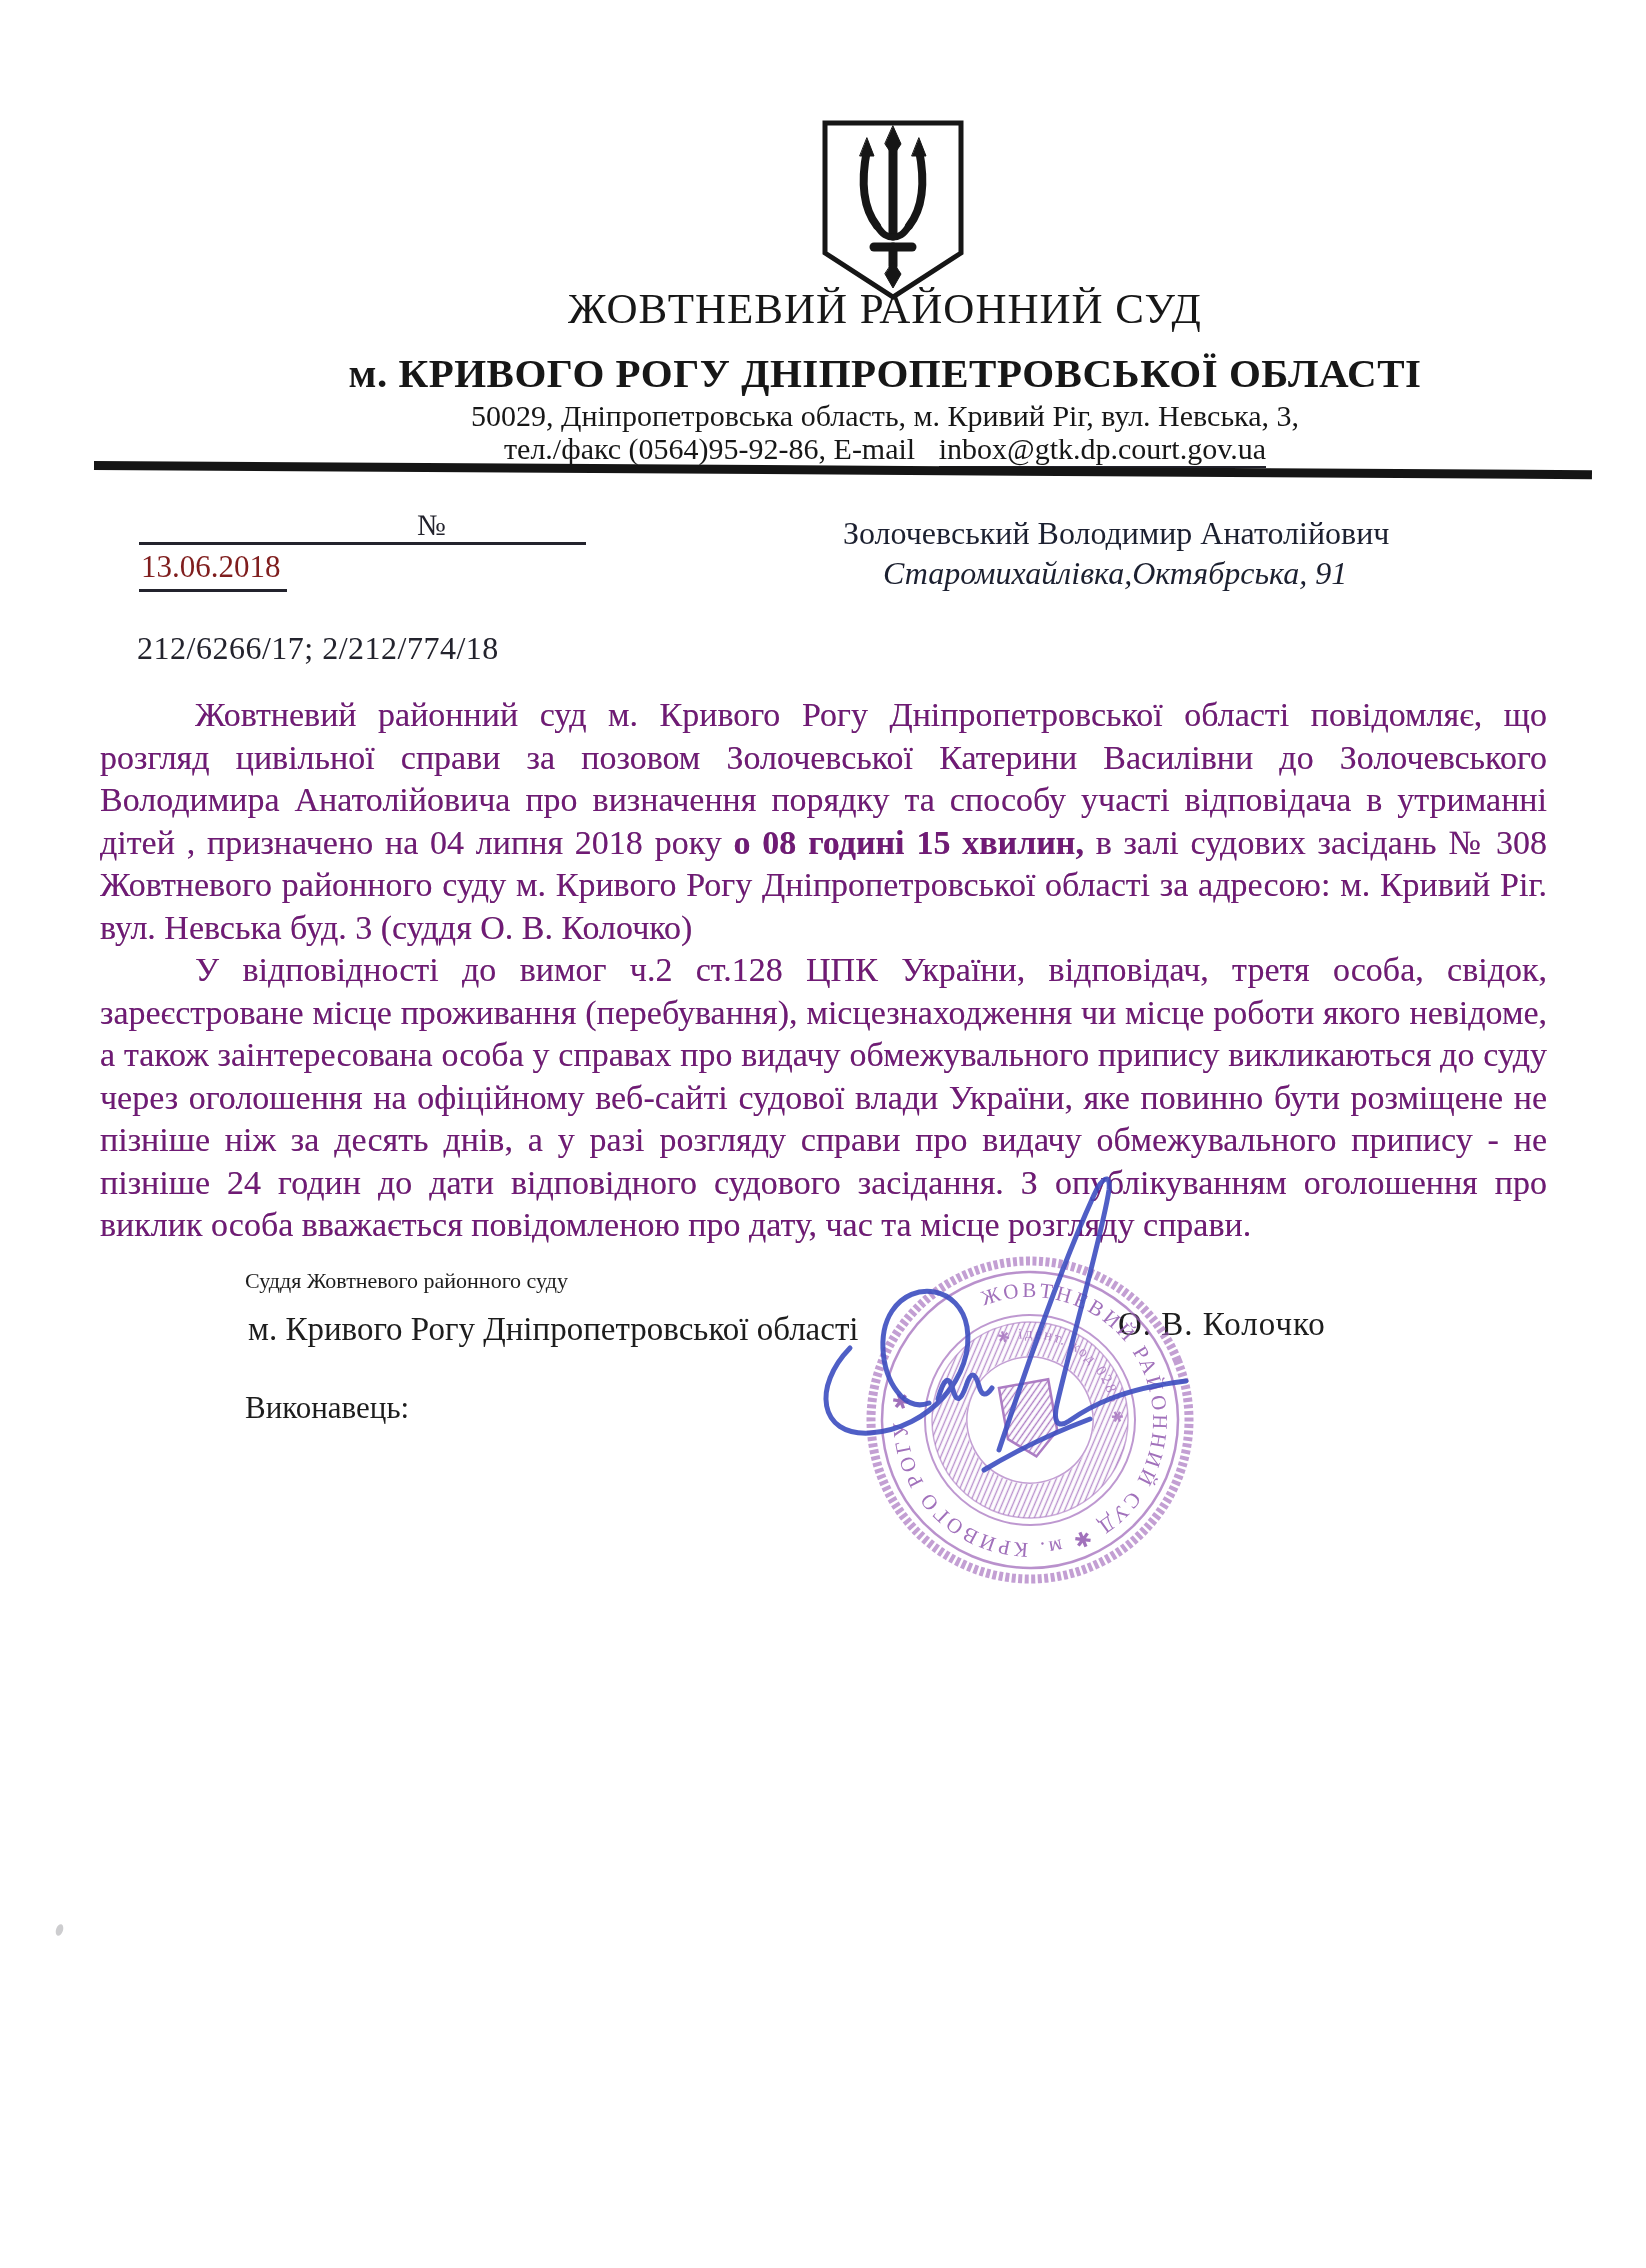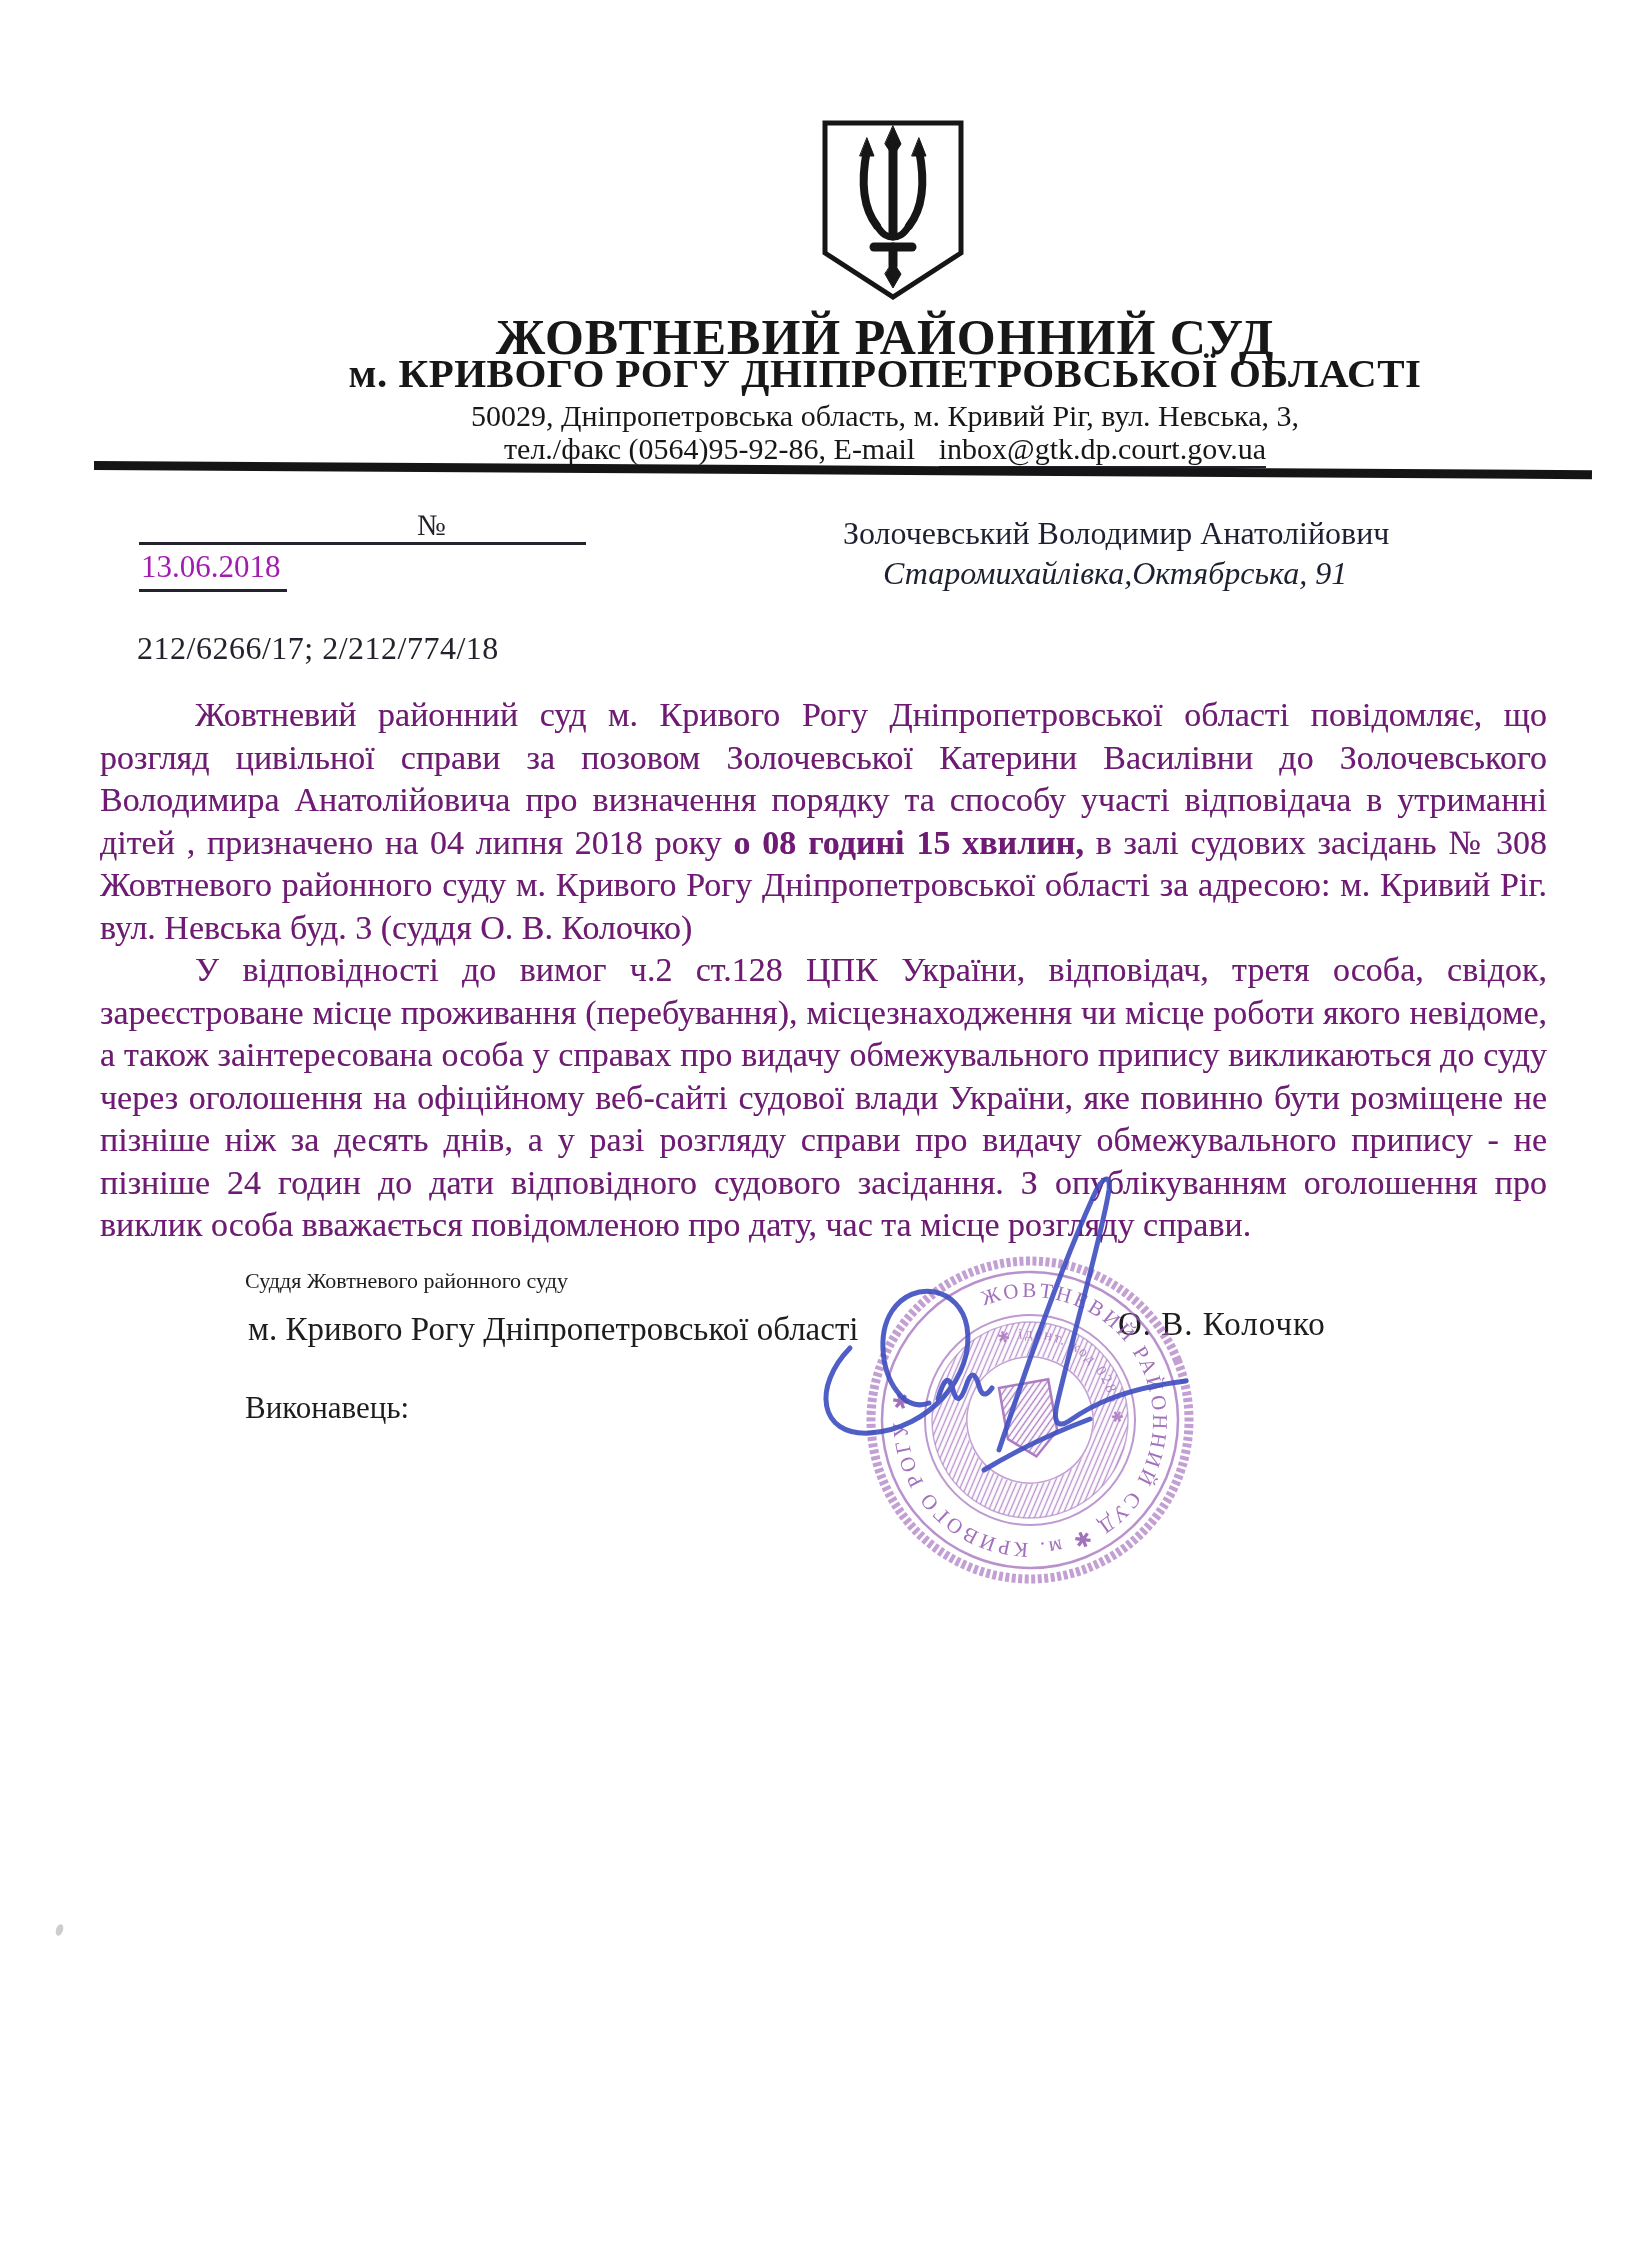--- a/index.html
+++ b/index.html
@@ -10,31 +10,31 @@
     background:#ffffff;
     overflow:hidden;
     font-family:"Liberation Serif", serif;
     color:#1d1d1d;
   }
   .abs{position:absolute;}
 
   
   .emblem-svg{left:816px;top:116px;width:154px;height:188px;}
   .lh-center{left:180px;width:1410px;text-align:center;color:#171717;}
-  .court1{top:308px;font-size:50px;font-weight:bold;letter-spacing:1px;}
+  .court1{top:284px;font-size:43px;font-weight:normal;letter-spacing:1px;}
   .court2{top:349px;font-size:41px;font-weight:bold;letter-spacing:0.5px;}
   .lh-addr{top:399px;font-size:30px;}
   .lh-tel{top:432px;font-size:30px;}
   .u{border-bottom:2px solid #22222b;padding-bottom:1px;margin-left:16px;}
   .rule{left:94px;top:461px;width:1498px;height:9px;background:#151515;transform:rotate(0.35deg);transform-origin:left center;}
 
   
   .no-line{left:139px;top:506px;width:447px;height:36px;border-bottom:3px solid #23232d;}
   .no-sign{position:absolute;left:278px;top:2px;font-size:30px;color:#22222c;}
-  .date-line{left:139px;top:549px;font-size:31px;border-bottom:3px solid #23232d;padding:0 6px 4px 2px;color:#a21caf;}
+  .date-line{left:139px;top:549px;font-size:31px;border-bottom:3px solid #23232d;padding:0 6px 4px 2px;color:#7f1d1d;}
   .case-nums{left:137px;top:630px;font-size:32px;color:#23232d;letter-spacing:0.5px;}
 
   
   .recipient{left:843px;top:513px;font-size:32px;line-height:40px;color:#1c2030;}
   .recipient .r2{padding-left:34px;}
   .recipient .r3{padding-left:40px;font-style:italic;}
 
   
   .body-text{
     left:100px;top:694px;width:1447px;

